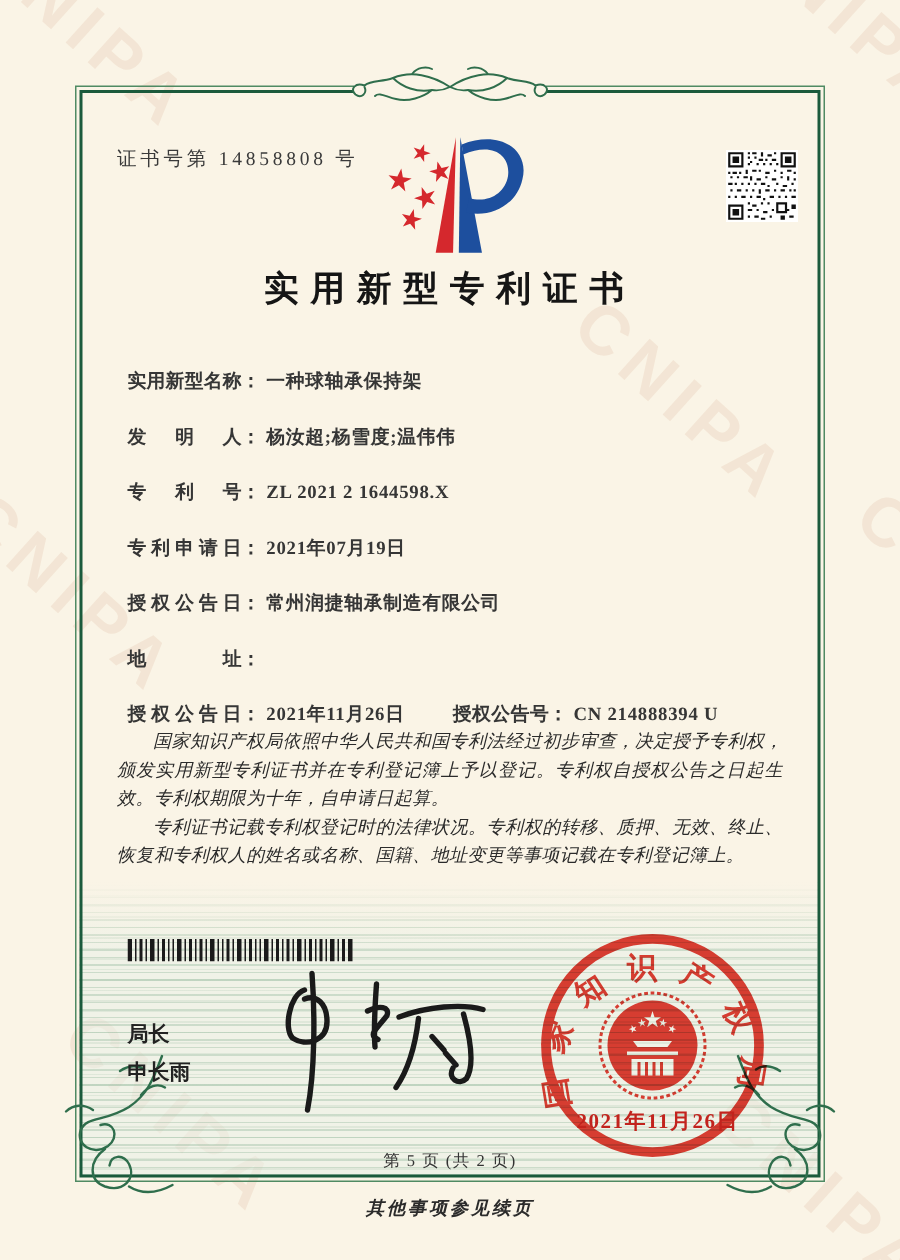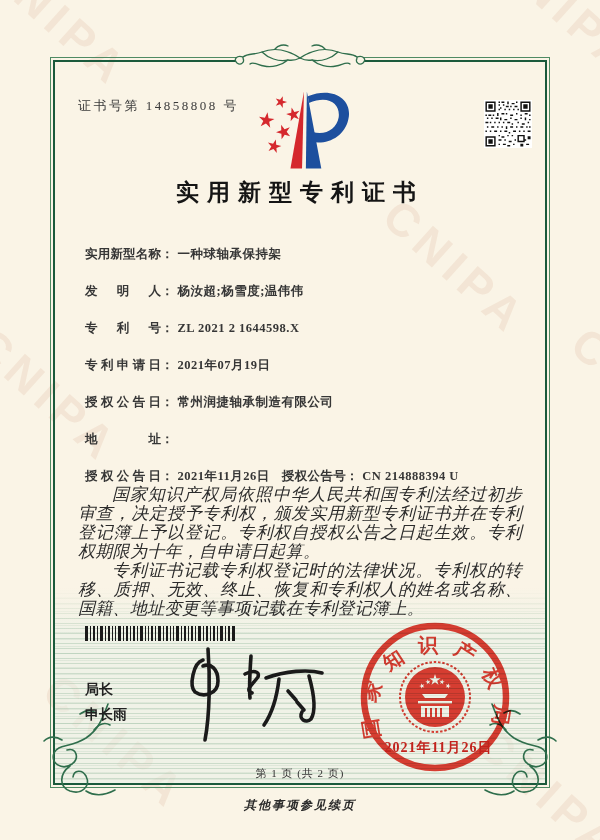--- a/index.html
+++ b/index.html
@@ -24,24 +24,24 @@
   .qr{position:absolute;left:484px;top:100px;}
   .title{position:absolute;left:0;top:177px;width:100%;text-align:center;
       font-size:23px;font-weight:700;letter-spacing:8px;color:#151515;}
   
   .fields{position:absolute;left:85px;top:243px;width:435px;font-size:12.5px;
       font-weight:600;color:#363636;}
   .frow{display:flex;align-items:center;height:22px;margin-bottom:15px;white-space:nowrap;}
   .flabel{display:inline-block;width:76px;text-align:justify;text-align-last:justify;}
   .fcolon{display:inline-block;margin-right:4px;}
   .fvalue{letter-spacing:0.5px;}
-  .fpair2{margin-left:12px;display:flex;align-items:baseline;}
+  .fpair2{margin-left:32px;display:flex;align-items:baseline;}
   .fpair2 .flabel{width:64px;margin-left:0;}
   
-  .paras{position:absolute;left:78px;top:485px;width:444px;font-size:17px;
+  .paras{position:absolute;left:78px;top:485px;width:444px;font-size:12px;
       line-height:19px;font-style:italic;text-align:justify;color:#2b2b2b;letter-spacing:0.3px;}
   .paras p{margin:0;text-indent:2em;}
   
   .guilloche{position:absolute;left:53px;top:588px;width:492px;height:196px;
       background-color:rgba(232,240,232,0.55);
       background-image:
         repeating-linear-gradient(to bottom, rgba(120,168,135,0.30) 0px, rgba(120,168,135,0.30) 1px, rgba(0,0,0,0) 1px, rgba(0,0,0,0) 5px),
         repeating-linear-gradient(to bottom, rgba(120,168,135,0.14) 2px, rgba(120,168,135,0.14) 3px, rgba(0,0,0,0) 3px, rgba(0,0,0,0) 9px);}
   .guilloche::before{content:"";position:absolute;left:0;top:0;right:0;height:46px;
       background:linear-gradient(to bottom,#faf4e6,rgba(250,244,230,0));}
@@ -257,17 +257,17 @@
         <use href="#sstar" transform="translate(90,66) scale(2.8) rotate(20)"></use>
         <path d="M64 74 L90 74 L87 78 L67 78 Z"></path>
         <rect x="60" y="81" width="34" height="2.4"></rect>
         <path d="M63 86 h28 v11 h-28 z M67 88 v9 h2 v-9 z M72 88 v9 h2 v-9 z M77 88 v9 h2 v-9 z M82 88 v9 h2 v-9 z" fill-rule="evenodd"></path>
       </g>
     </g>
   </svg>
 
   <div class="seal-date">2021年11月26日</div>
 
-  <div class="page-info">第 1 页 (共 2 页)</div>
+  <div class="page-info">第 5 页 (共 2 页)</div>
 
   <div class="footer-note">其他事项参见续页</div>
 
 </div>
 
 </body></html>

